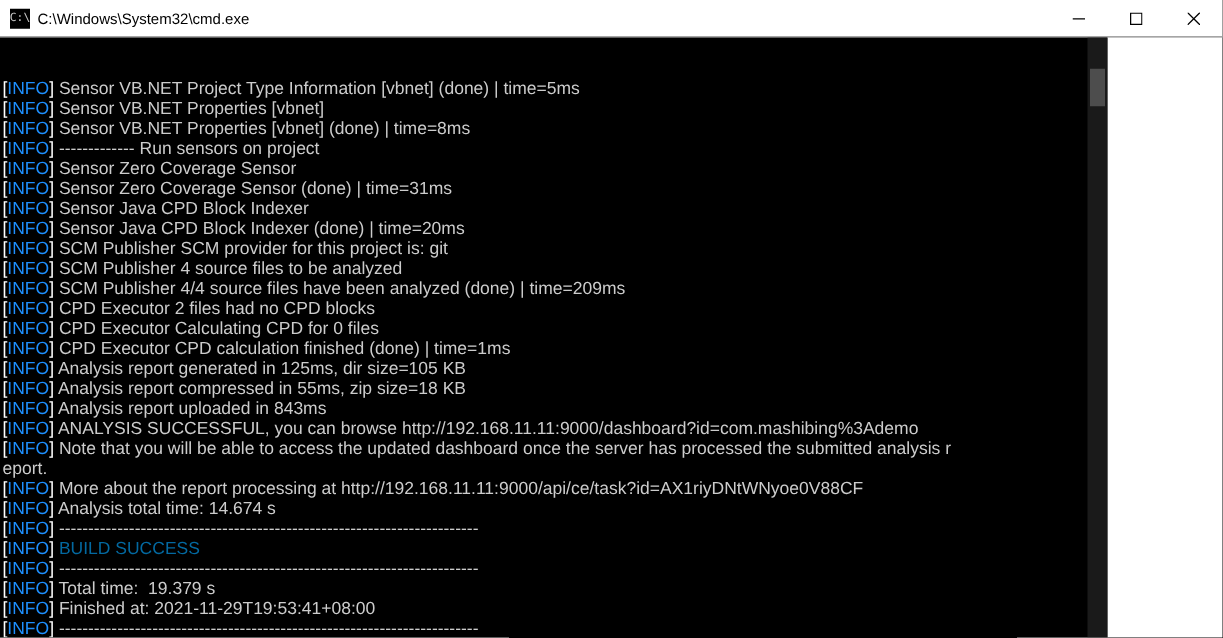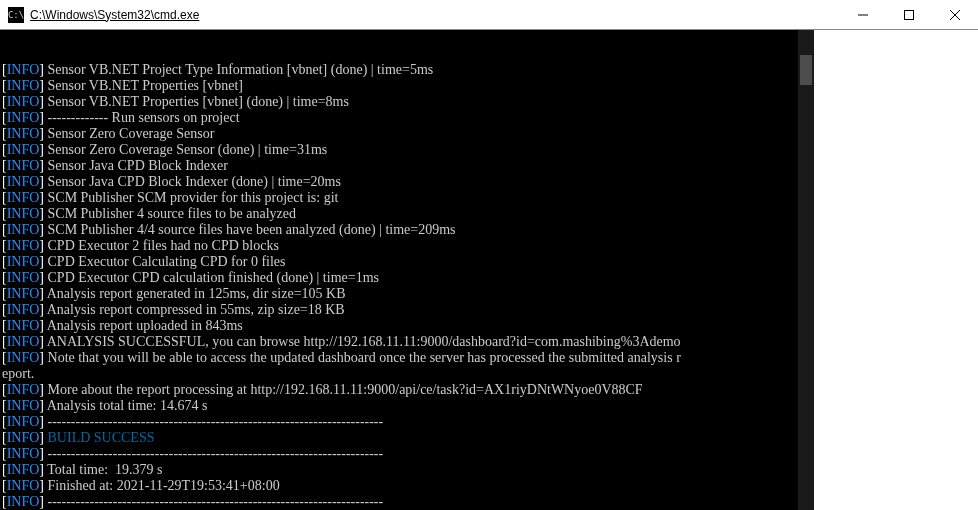--- a/index.html
+++ b/index.html
@@ -25,40 +25,40 @@
     height: 16px;
     margin: 0 6px 0 8px;
     background: #000;
     display: flex;
     align-items: center;
     justify-content: center;
     color: #ccc;
     font-size: 9px;
     font-family: monospace;
   }
-  .titlebar .title { flex: 0 0 auto; text-decoration: underline; }
+  .titlebar .title { flex: 0 0 auto; }
   .titlebar .spacer { flex: 1; }
   .winbtn {
     width: 46px;
     height: 30px;
     display: flex;
     align-items: center;
     justify-content: center;
     font-family: "Segoe UI Symbol", sans-serif;
     font-size: 10px;
     color: #000;
   }
   .winbtn svg { stroke: #000; fill: none; }
   .terminal {
     position: relative;
-    width: 814px;
+    width: 886px;
     height: 480px;
     background: #000;
     color: #ccc;
-    font-family: Liberation Serif, serif;
+    font-family: Liberation Sans, sans-serif;
     font-size: 14px;
     line-height: 16px;
     padding: 0 0 16px 2px;
     overflow: hidden;
     white-space: pre;
   }
   .terminal .scrollbar {
     position: absolute;
     right: 0;
     top: 0;

